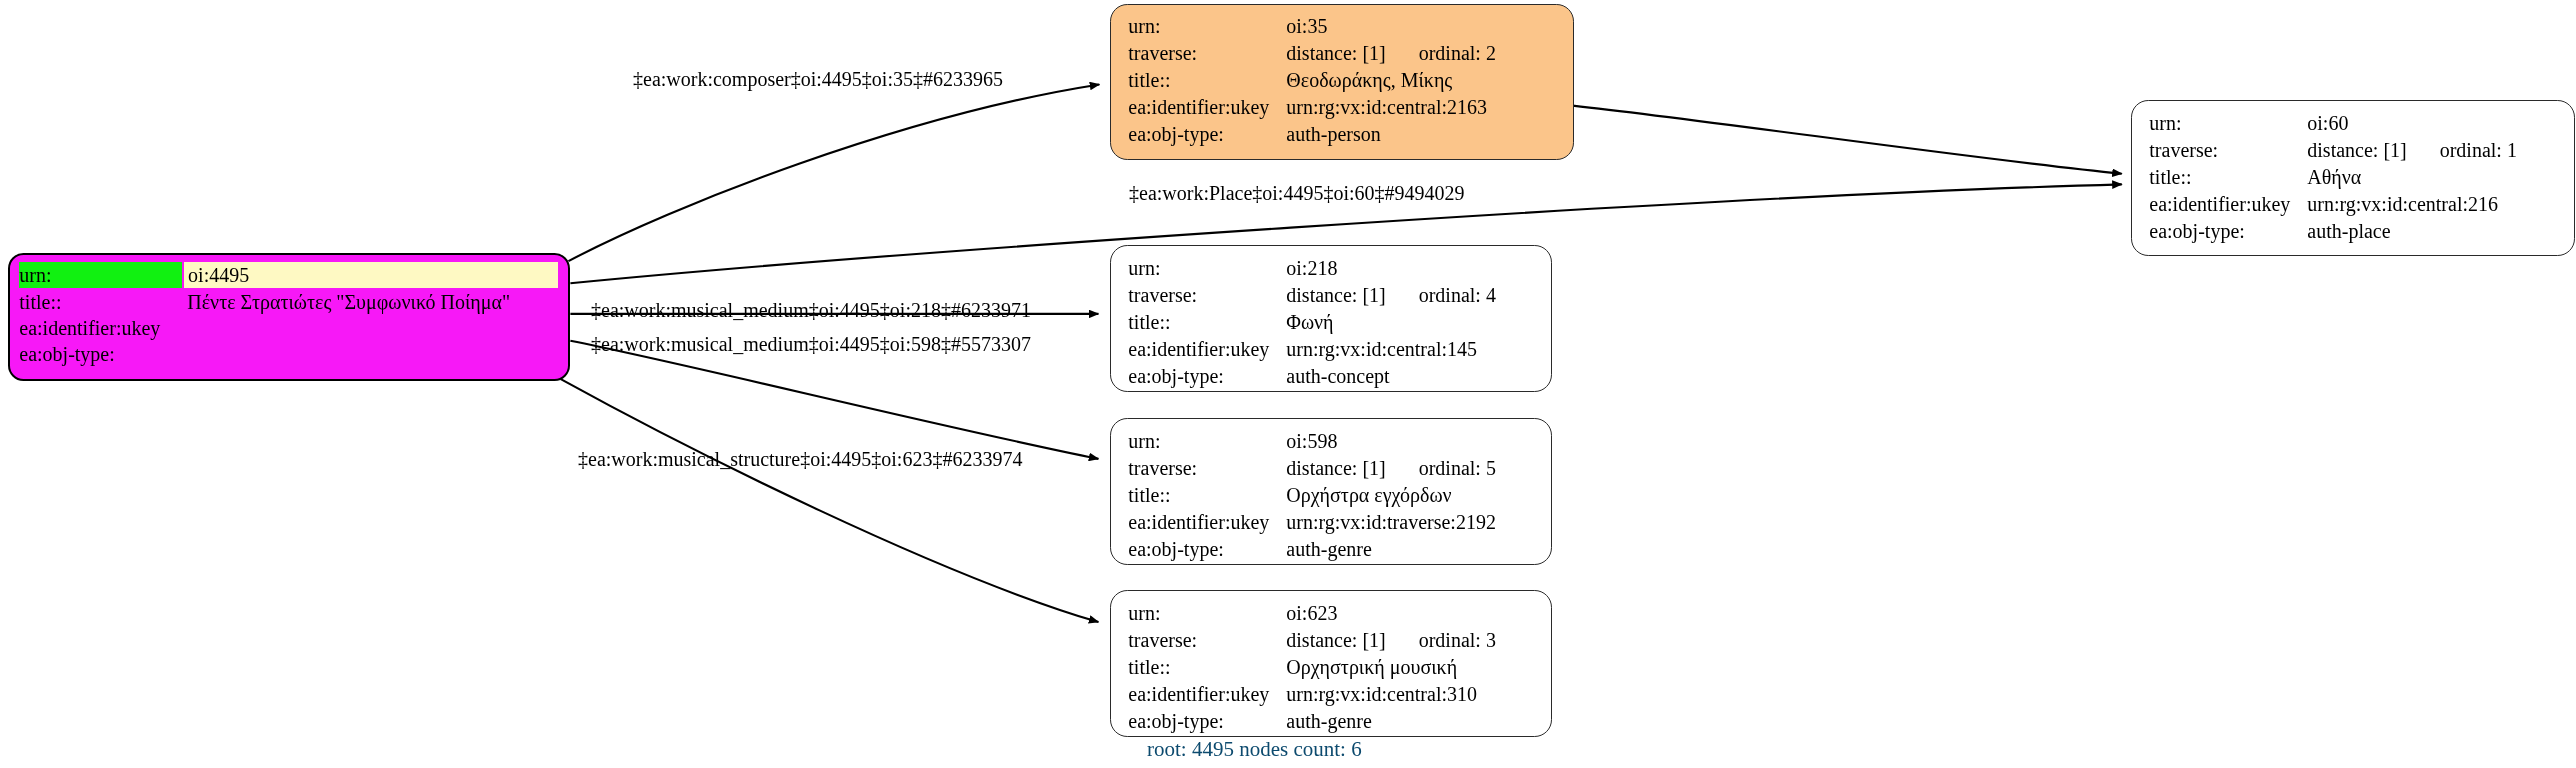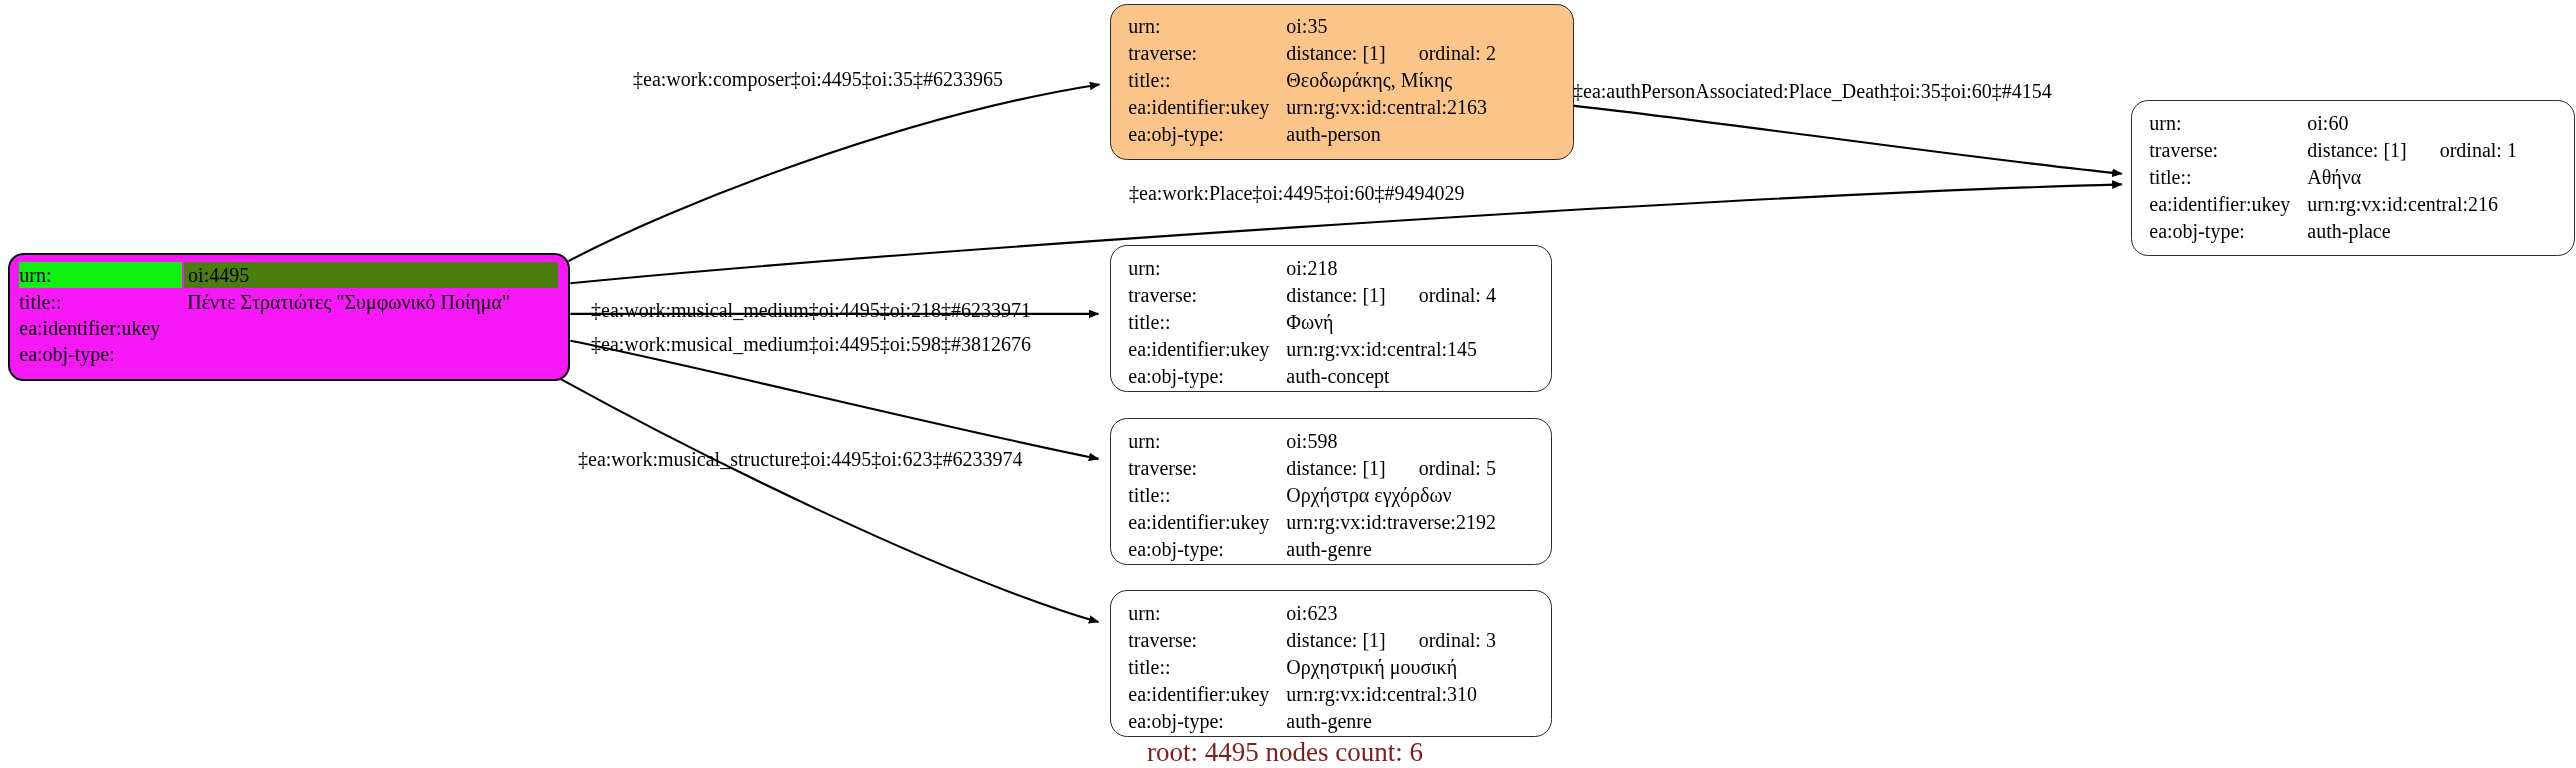--- a/index.html
+++ b/index.html
@@ -71,37 +71,37 @@
     line-height: 25px;
     margin-bottom: 1px;
   }
   .row.hl .k {
     background: #11f111;
     width: 165px;
     border-right: 2.9px solid #f718f7;
     box-sizing: border-box;
   }
   .row.hl .v {
-    background: #4d7c0f;
+    background: #fef9c3;
     padding-left: 3.8px;
   }
 
   
   .elabel {
     position: absolute;
     font-size: 20px;
     white-space: nowrap;
     color: #000;
     line-height: 1;
   }
   .caption {
     position: absolute;
-    font-size: 27px;
+    font-size: 21px;
     white-space: nowrap;
-    color: #7f1d1d;
+    color: #0c4a6e;
   }
 </style>
 </head>
 <body>
 
 <div id="canvas">
 
   <svg id="edge-layer" viewBox="0 0 2683 800" width="2576" height="768">
     <defs>
       <marker id="ah" markerWidth="11" markerHeight="9" refX="10" refY="4.5" orient="auto" markerUnits="userSpaceOnUse">
@@ -117,27 +117,26 @@
 
     <path d="M 594,327 L 1144,327" fill="none" stroke="#000" stroke-width="2.2" marker-end="url(#ah)"></path>
 
     <path d="M 594,355 C 720,380 980,445 1144,478" fill="none" stroke="#000" stroke-width="2.2" marker-end="url(#ah)"></path>
 
     <path d="M 584,395 C 720,470 980,600 1144,648" fill="none" stroke="#000" stroke-width="2.2" marker-end="url(#ah)"></path>
   </svg>
 
   <div class="elabel" style="left:633px; top:69px;">‡ea:work:composer‡oi:4495‡oi:35‡#6233965</div>
 
-  <div class="elabel" style="left:1573px; top:81px;">‡ea:authPersonAssociated:Place_Death‡oi:35‡oi:60‡#4154</div>
 
   <div class="elabel" style="left:1129px; top:183px;">‡ea:work:Place‡oi:4495‡oi:60‡#9494029</div>
 
   <div class="elabel" style="left:591px; top:300px;">‡ea:work:musical_medium‡oi:4495‡oi:218‡#6233971</div>
 
-  <div class="elabel" style="left:591px; top:334px;">‡ea:work:musical_medium‡oi:4495‡oi:598‡#3812676</div>
+  <div class="elabel" style="left:591px; top:334px;">‡ea:work:musical_medium‡oi:4495‡oi:598‡#5573307</div>
 
   <div class="elabel" style="left:578px; top:449px;">‡ea:work:musical_structure‡oi:4495‡oi:623‡#6233974</div>
 
   <div class="node orange" style="left:1110px; top:3.8px; width:464px; height:156px;">
     <div class="row">
       <span class="k">urn:</span>
       <span class="v">oi:35</span>
     </div>
     <div class="row">
       <span class="k">traverse:</span>

